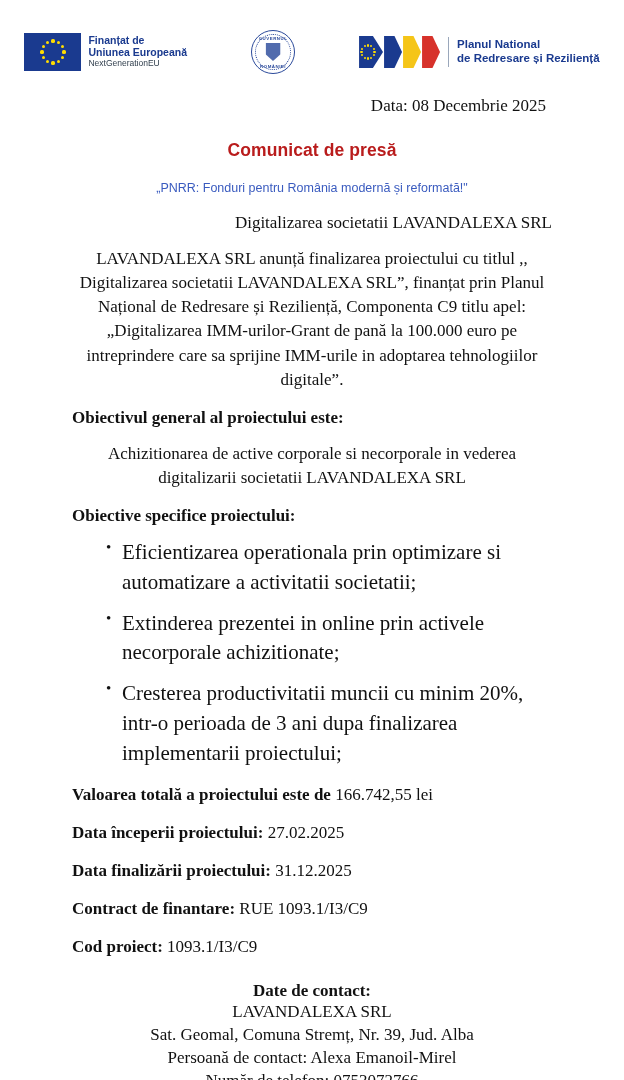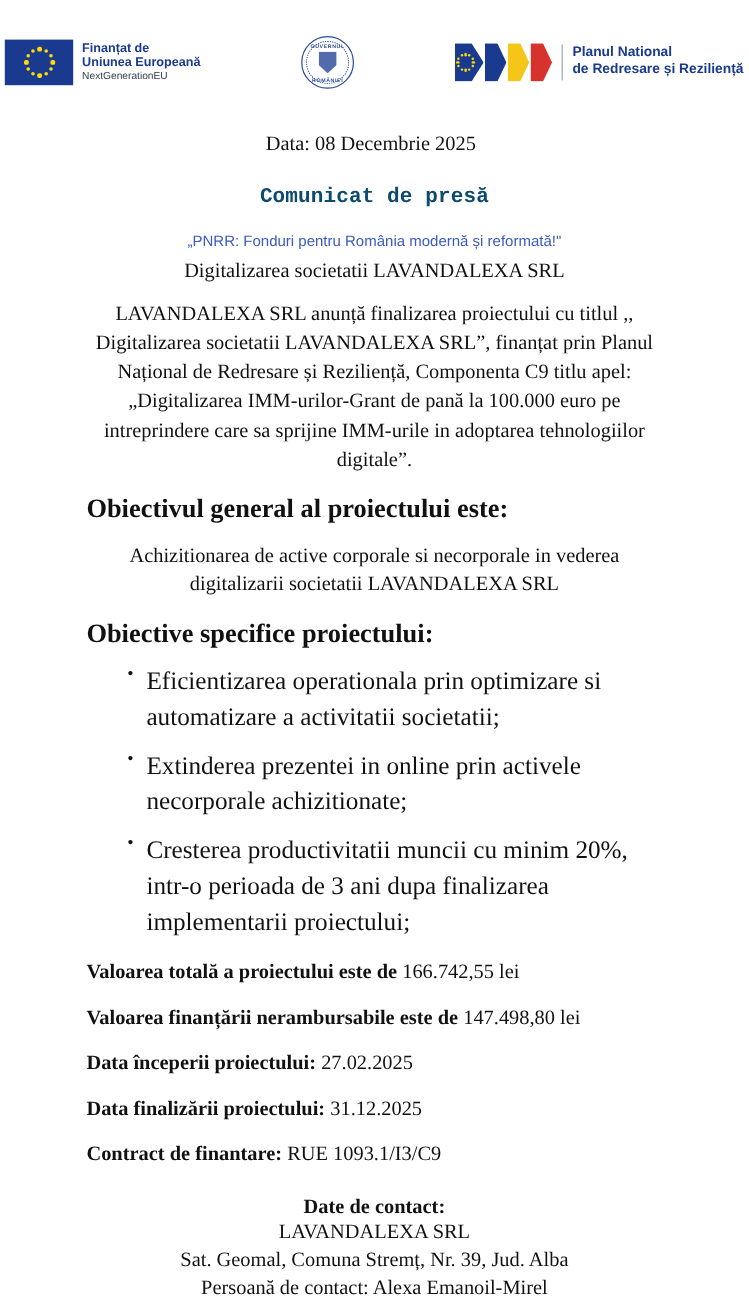--- a/index.html
+++ b/index.html
@@ -12,21 +12,21 @@
     color: #111111;
     overflow: hidden;
     position: relative;
   }
 
   
   .logo-bar {
     display: flex;
     align-items: center;
     justify-content: center;
-    gap: 84px;
+    gap: 64px;
     padding: 30px 0 14px 0;
   }
   .logo-block { display: flex; align-items: center; gap: 7px; }
 
   
   .eu-flag {
     width: 57px; height: 38px;
     background: #1a3a8f;
     position: relative;
     flex: none;
@@ -115,59 +115,59 @@
     font-weight: bold;
     font-size: 11.5px;
     color: #1a3a8f;
     white-space: nowrap;
   }
 
   
   .doc { padding: 0 72px; }
 
   .date-line {
-    text-align: center;
-    font-size: 17px;
-    margin: 22px 0 0 0;
+    text-align: right;
+    font-size: 17px;
+    margin: 8px 0 0 0;
     padding-right: 6px;
   }
 
   .main-title {
     text-align: center;
-    font-family: Liberation Mono, monospace;
+    font-family: Liberation Sans, sans-serif;
     font-weight: bold;
     font-size: 17.5px;
-    color: #0c4a6e;
+    color: #b91c1c;
     margin: 24px 0 0 0;
     letter-spacing: 0.1px;
   }
 
   .subtitle {
     text-align: center;
     font-family: "Liberation Sans", sans-serif;
     font-size: 12.5px;
     color: #3a5bbf;
     margin: 20px 0 0 0;
   }
 
   .project-heading {
-    text-align: center;
-    font-size: 17px;
-    margin: 8px 0 0 0;
+    text-align: right;
+    font-size: 17px;
+    margin: 18px 0 0 0;
   }
 
   .para {
     font-size: 17px;
     line-height: 1.42;
     margin: 14px 0 0 0;
     text-align: center;
   }
 
   .bold-head {
-    font-size: 22px;
+    font-size: 17px;
     font-weight: bold;
     margin: 16px 0 0 0;
   }
 
   ul.objectives {
     margin: 12px 0 0 0;
     padding-left: 34px;
     list-style: none;
   }
   ul.objectives li {
@@ -290,34 +290,34 @@
     <li>Eficientizarea operationala prin optimizare si automatizare a activitatii societatii;</li>
     <li>Extinderea prezentei in online prin activele necorporale achizitionate;</li>
     <li>Cresterea productivitatii muncii cu minim 20%, intr-o perioada de 3 ani dupa finalizarea implementarii proiectului;</li>
   </ul>
 
   <div class="kv">
     <b>Valoarea totală a proiectului este de</b>
     <span>166.742,55 lei</span>
   </div>
   <div class="kv">
-    <b>Valoarea finanțării nerambursabile este de</b>
-    <span>147.498,80 lei</span>
-  </div>
-  <div class="kv">
     <b>Data începerii proiectului:</b>
     <span>27.02.2025</span>
   </div>
   <div class="kv">
     <b>Data finalizării proiectului:</b>
     <span>31.12.2025</span>
   </div>
   <div class="kv">
     <b>Contract de finantare:</b>
     <span>RUE 1093.1/I3/C9</span>
+  </div>
+  <div class="kv">
+    <b>Cod proiect:</b>
+    <span>1093.1/I3/C9</span>
   </div>
 
   <div class="contact">
     <div class="c-head">Date de contact:</div>
     <div class="c-line">LAVANDALEXA SRL</div>
     <div class="c-line">Sat. Geomal, Comuna Stremț, Nr. 39, Jud. Alba</div>
     <div class="c-line">Persoană de contact: Alexa Emanoil-Mirel</div>
     <div class="c-line">Număr de telefon: 0753072766</div>
     <div class="c-line">
       <span>E-mail:</span>

